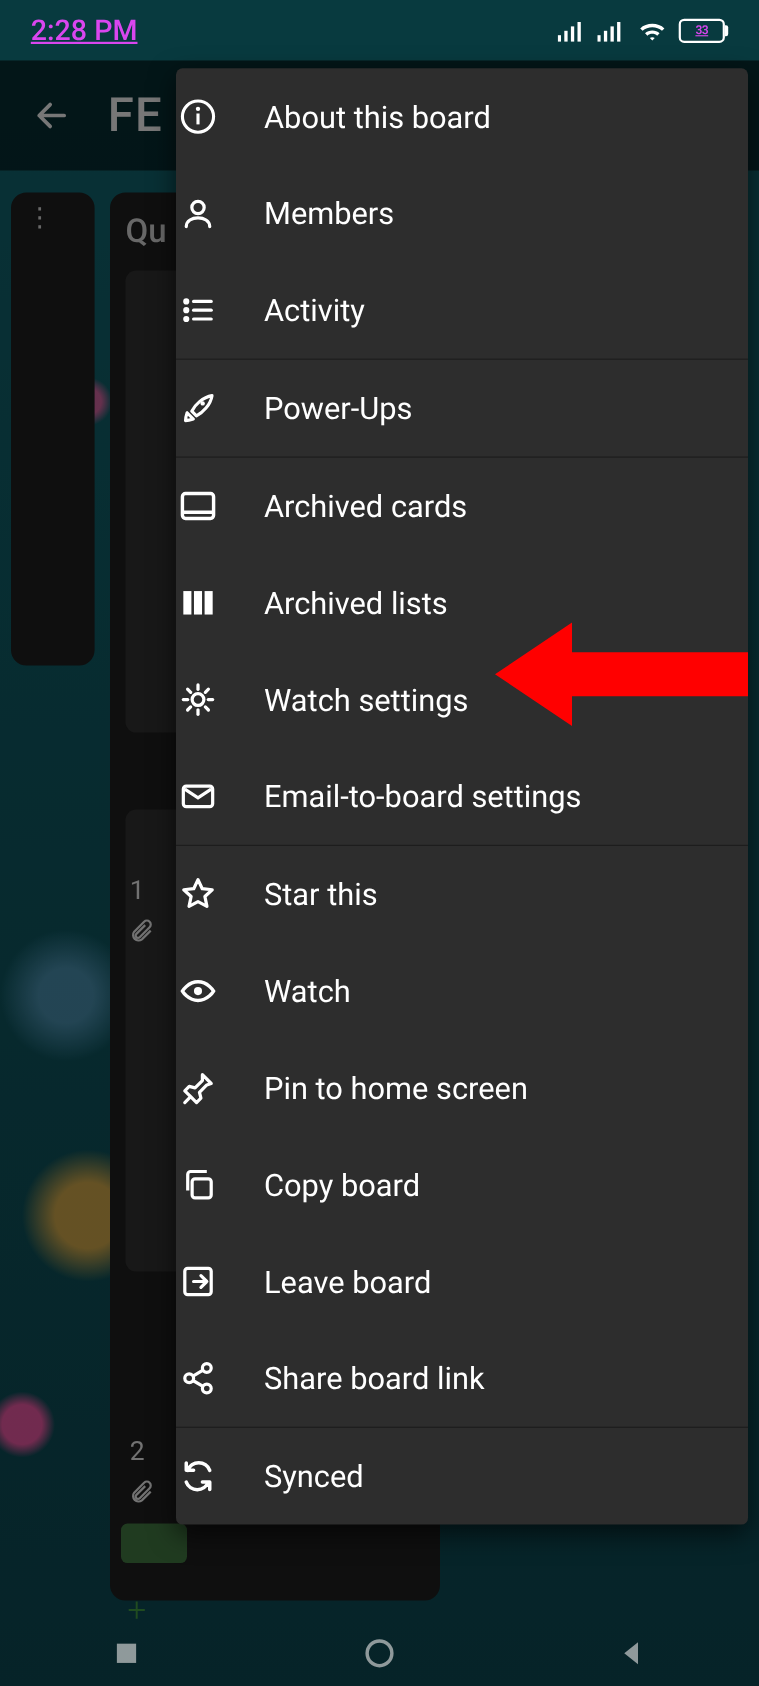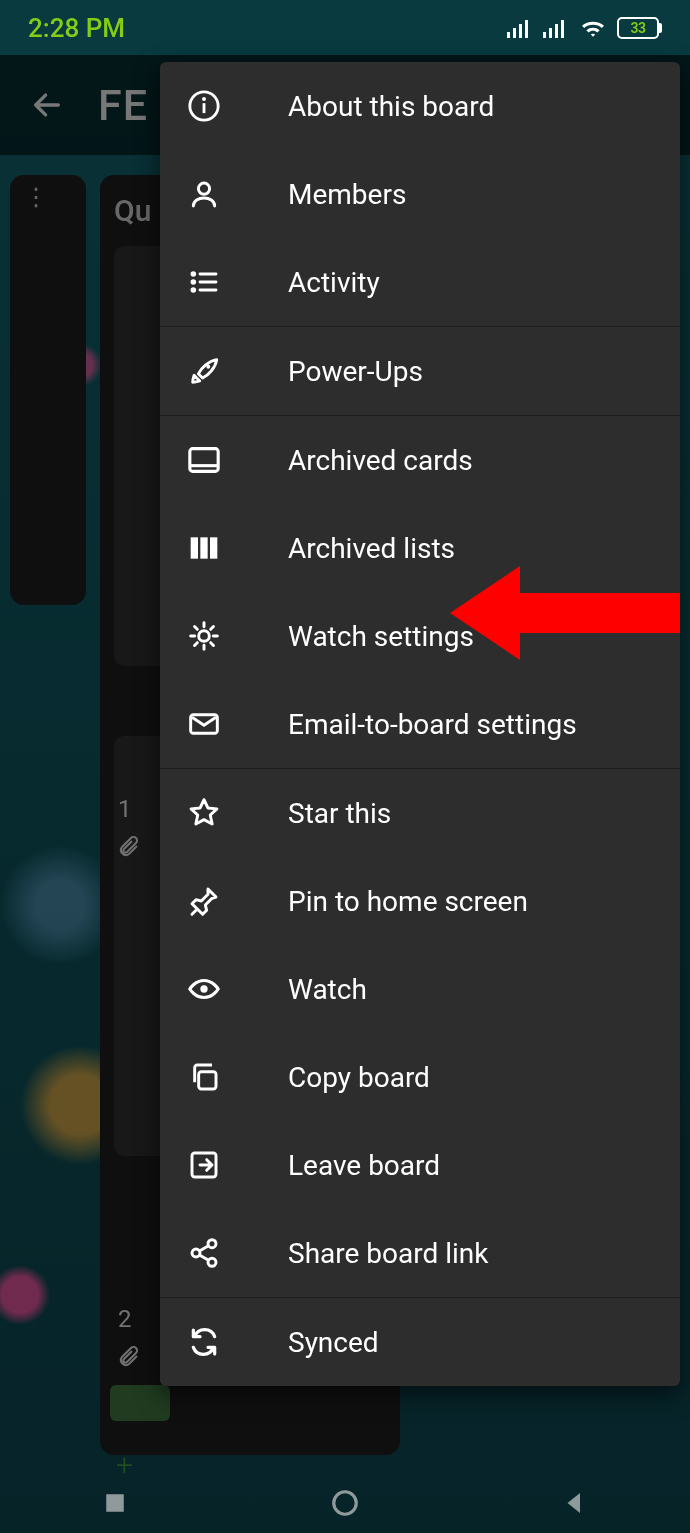--- a/index.html
+++ b/index.html
@@ -3,35 +3,36 @@
 <meta charset="utf-8">
 <style>
   * { margin: 0; padding: 0; box-sizing: border-box; }
   html, body { width: 690px; height: 1533px; overflow: hidden; font-family: Roboto, -apple-system, Helvetica, Arial, sans-serif; }
   body { background: #0a0a0a; position: relative; }
 
   
   .status-bar {
     position: absolute; top: 0; left: 0; right: 0; height: 55px;
     background: #083a3f;
-    color: #84cc16;
+    color: #d946ef;
     display: flex; align-items: center; justify-content: space-between;
     padding: 0 28px;
     z-index: 5;
+    text-decoration: underline;
   }
   .status-time { font-size: 26px; font-weight: 500; }
   .status-icons { display: flex; align-items: center; gap: 10px; }
   .status-icons svg { display: block; }
   .battery {
     display: flex; align-items: center; gap: 0;
   }
   .battery-body {
     width: 42px; height: 22px; border: 2px solid #fff; border-radius: 5px;
     display: flex; align-items: center; justify-content: center;
-    font-size: 14px; font-weight: 600; letter-spacing: -0.5px;
+    font-size: 11px; font-weight: 600; letter-spacing: -0.5px;
   }
   .battery-tip { width: 3px; height: 10px; background: #fff; border-radius: 0 2px 2px 0; }
 
   
   .board-bg {
     position: absolute; top: 55px; left: 0; right: 0; bottom: 0;
     background:
       radial-gradient(circle at 80px 1050px, rgba(255,180,60,0.7) 0 30px, transparent 60px),
       radial-gradient(circle at 20px 1240px, rgba(255,80,160,0.8) 0 18px, transparent 30px),
       radial-gradient(circle at 60px 850px,  rgba(140,200,255,0.4) 0 25px, transparent 60px),
@@ -69,22 +70,21 @@
     width: 520px;
     background: #2d2d2d;
     border-radius: 6px;
     box-shadow: 0 8px 24px rgba(0,0,0,0.6);
     z-index: 10;
     color: #ffffff;
   }
   .menu-item {
     display: flex; align-items: center;
     height: 88px;
-    padding-left: 24px;
-    gap: 64px;
+    gap: 40px;
     font-size: 28px;
   }
   .menu-item .ic {
     width: 40px; height: 40px; display: flex; align-items: center; justify-content: center;
     flex: 0 0 40px;
   }
   .menu-divider { height: 1px; background: #1c1c1c; }
 
   
   .arrow {
@@ -279,35 +279,35 @@
     <span class="ic">
       <svg width="32" height="32" viewBox="0 0 24 24">
           <path fill="none" stroke="#fff" stroke-width="2.2" stroke-linejoin="round" d="M12 2l2.9 6.2 6.8.7-5 4.6 1.4 6.7L12 17l-6.1 3.2 1.4-6.7-5-4.6 6.8-.7z"></path>
         </svg>
     </span>
     <span>Star this</span>
   </div>
 
   <div class="menu-item">
     <span class="ic">
-      <svg width="32" height="32" viewBox="0 0 24 24">
-          <path fill="none" stroke="#fff" stroke-width="2.2" stroke-linejoin="round" d="M15 3l6 6-3 1-5 5 1 4-3 3-4-4-4 4 4-4-4-4 3-3 4 1 5-5z"></path>
-        </svg>
-    </span>
-    <span>Pin to home screen</span>
-  </div>
-
-  <div class="menu-item">
-    <span class="ic">
       <svg width="34" height="24" viewBox="0 0 24 16">
           <path fill="none" stroke="#fff" stroke-width="2.2" d="M2 8s3.5-6 10-6 10 6 10 6-3.5 6-10 6S2 8 2 8z"></path>
           <circle cx="12" cy="8" r="2.6" fill="#fff"></circle>
         </svg>
     </span>
     <span>Watch</span>
+  </div>
+
+  <div class="menu-item">
+    <span class="ic">
+      <svg width="32" height="32" viewBox="0 0 24 24">
+          <path fill="none" stroke="#fff" stroke-width="2.2" stroke-linejoin="round" d="M15 3l6 6-3 1-5 5 1 4-3 3-4-4-4 4 4-4-4-4 3-3 4 1 5-5z"></path>
+        </svg>
+    </span>
+    <span>Pin to home screen</span>
   </div>
 
   <div class="menu-item">
     <span class="ic">
       <svg width="32" height="32" viewBox="0 0 24 24">
           <rect x="8" y="8" width="13" height="13" rx="2" fill="none" stroke="#fff" stroke-width="2.2"></rect>
           <path d="M5 16V5a2 2 0 012-2h11" fill="none" stroke="#fff" stroke-width="2.2"></path>
         </svg>
     </span>
     <span>Copy board</span>

